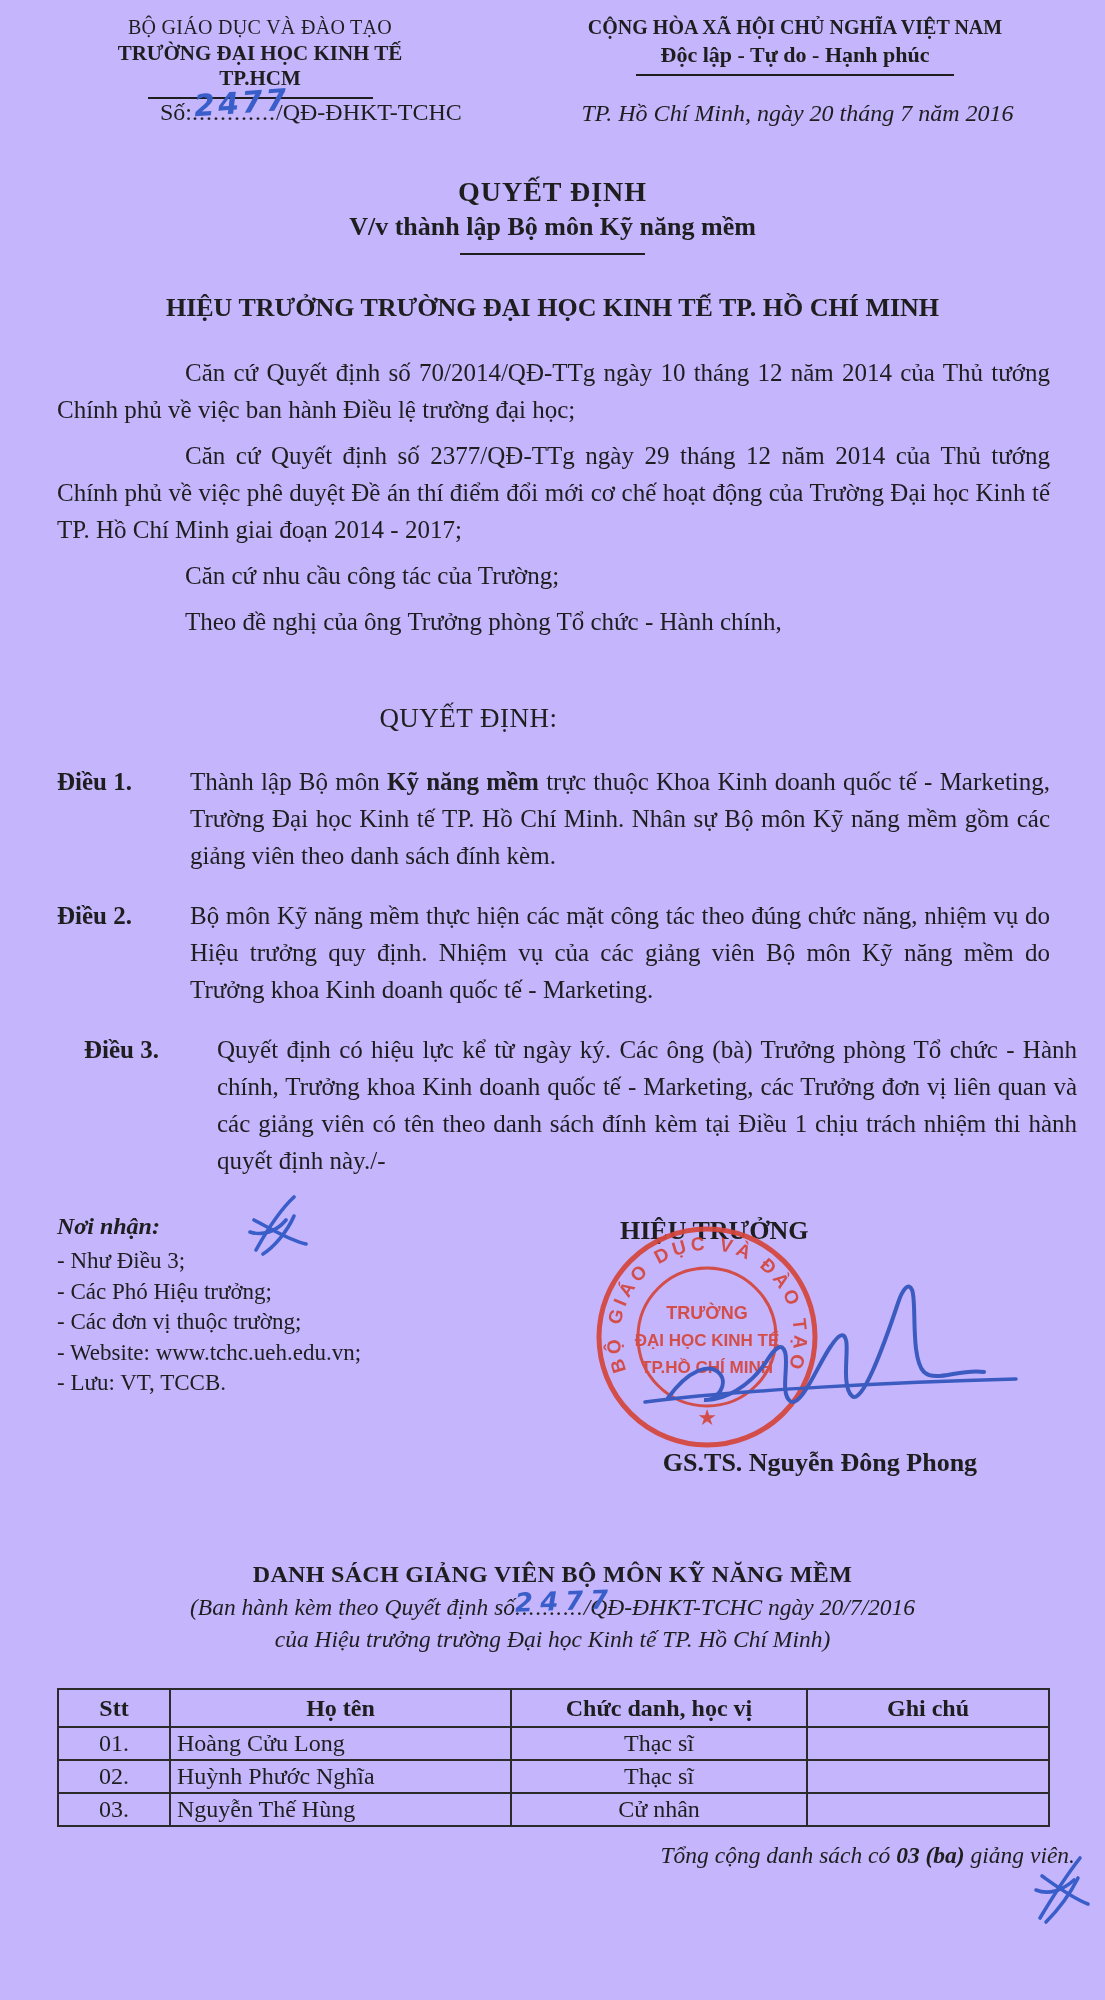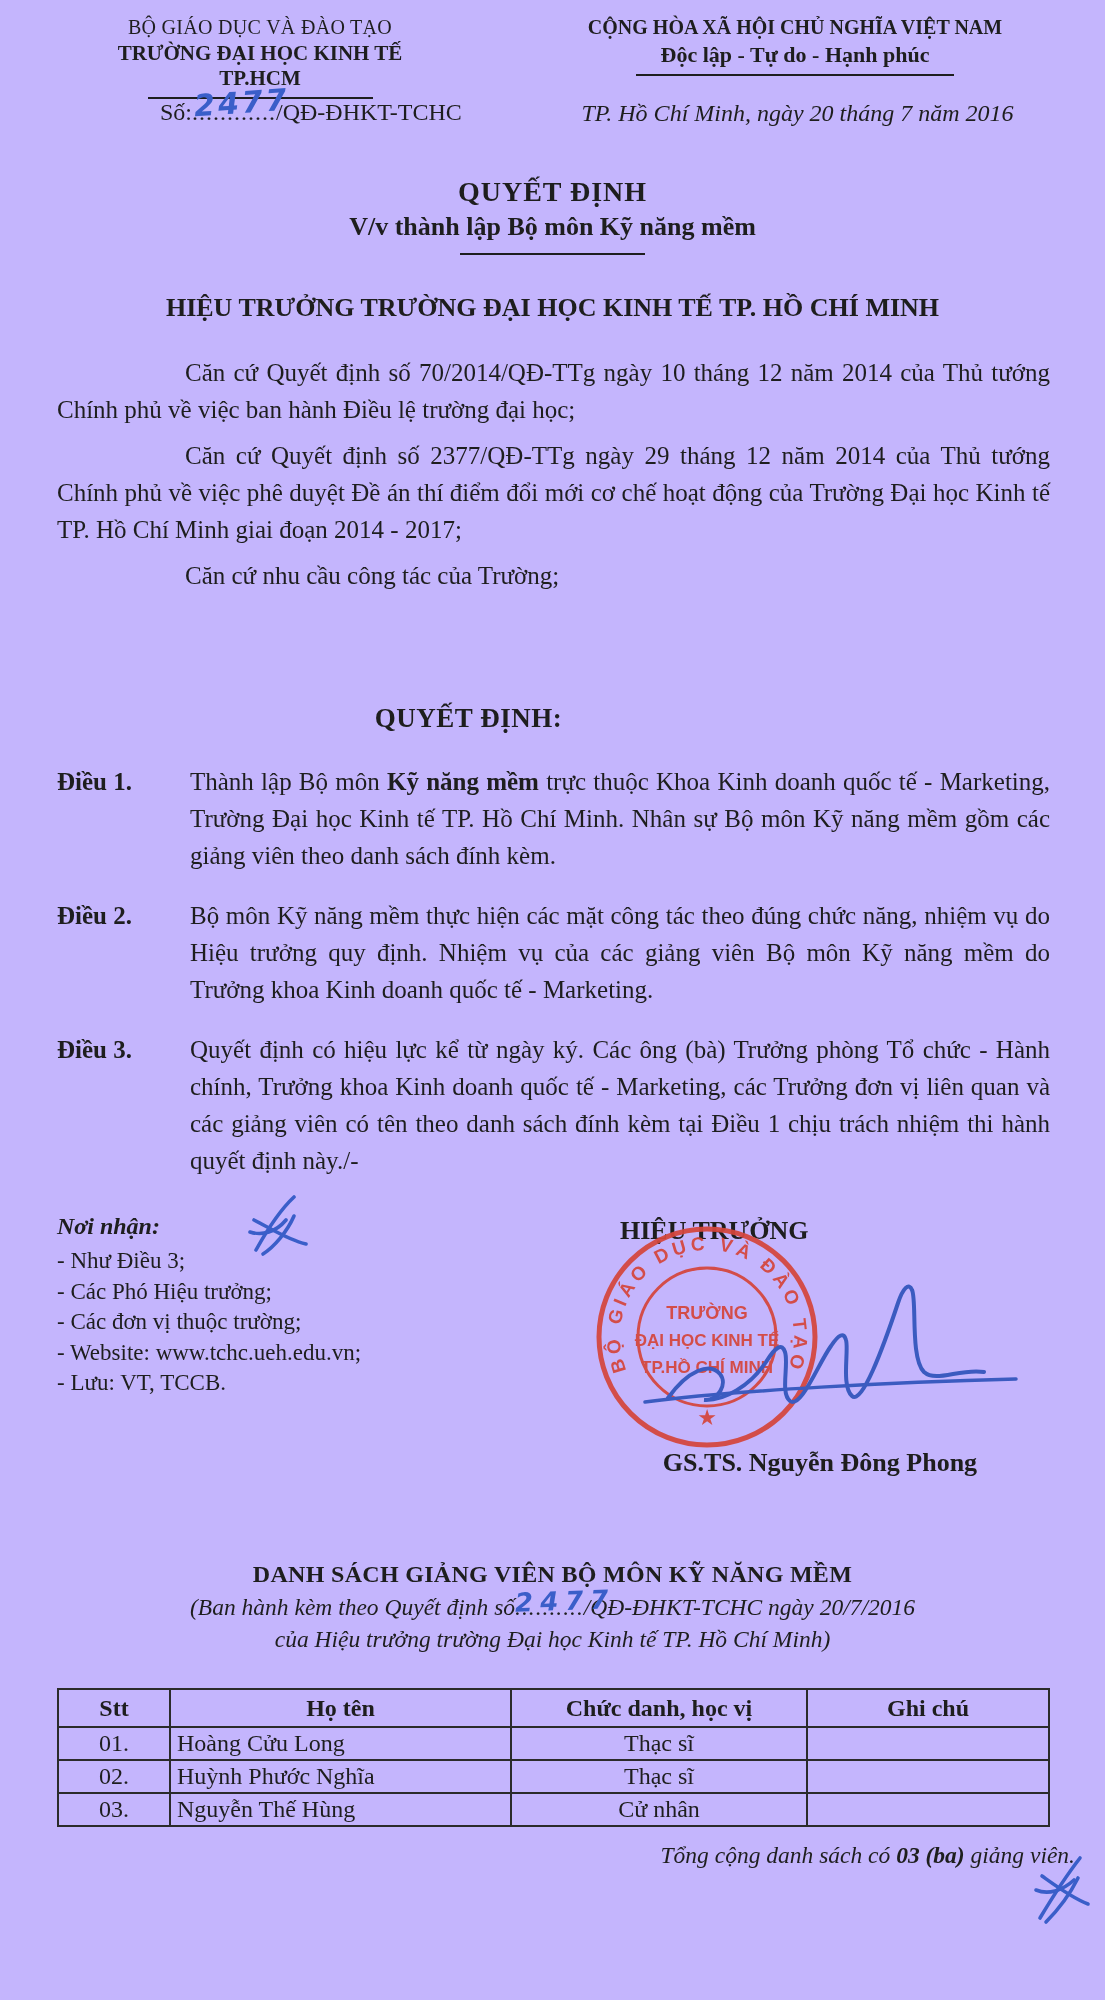--- a/index.html
+++ b/index.html
@@ -39,28 +39,28 @@
   .subtitle-rule{left:460px; top:253px; width:185px; height:2px; background:#1e1e1e;}
   .issuer{left:0; top:293px; width:1105px; font-size:26px; font-weight:bold;}
 
   
   .preamble{left:57px; top:354px; width:993px;}
   .preamble p{
     margin:0 0 9px 0; font-size:25px; line-height:37px;
     text-align:justify; text-indent:128px;
   }
 
-  .decision-heading{left:0; top:703px; width:937px; font-size:27px; font-weight:bold; letter-spacing:.5px;}
+  .decision-heading{left:0; top:703px; width:937px; font-size:27px; font-weight:normal; letter-spacing:.5px;}
 
   
   .articles{left:57px; top:763px; width:993px;}
   .article{position:absolute; left:0; width:993px;}
   .article-1{top:0;}
   .article-2{top:134px;}
-  .article-3{top:268px;}
+  .article-3{top:268px;margin-left:27px;}
   .article-label{position:absolute; left:0; top:0; font-weight:bold; font-size:25px; line-height:37px;}
   .article-text{margin-left:133px; font-size:25px; line-height:37px; text-align:justify;}
 
   
   .recipients{left:57px; top:1213px;}
   .recipients-label{font-weight:bold; font-style:italic; font-size:24px;}
   .recipients-list{margin-top:6px; font-size:23px; line-height:30.5px;}
 
   
   .sig-title{left:620px; top:1216px; width:440px; text-align:left; font-weight:bold; font-size:26px;}
@@ -114,20 +114,21 @@
   <div class="abs center doc-title">QUYẾT ĐỊNH</div>
   <div class="abs center doc-subtitle">V/v thành lập Bộ môn Kỹ năng mềm</div>
   <div class="abs subtitle-rule"></div>
 
   <div class="abs center issuer">HIỆU TRƯỞNG TRƯỜNG ĐẠI HỌC KINH TẾ TP. HỒ CHÍ MINH</div>
 
   <div class="abs preamble">
     <p>Căn cứ Quyết định số 70/2014/QĐ-TTg ngày 10 tháng 12 năm 2014 của Thủ tướng Chính phủ về việc ban hành Điều lệ trường đại học;</p>
     <p>Căn cứ Quyết định số 2377/QĐ-TTg ngày 29 tháng 12 năm 2014 của Thủ tướng Chính phủ về việc phê duyệt Đề án thí điểm đổi mới cơ chế hoạt động của Trường Đại học Kinh tế TP. Hồ Chí Minh giai đoạn 2014 - 2017;</p>
     <p>Căn cứ nhu cầu công tác của Trường;</p>
+    <p>Theo đề nghị của ông Trưởng phòng Tổ chức - Hành chính,</p>
   </div>
 
   <div class="abs center decision-heading">QUYẾT ĐỊNH:</div>
 
   <div class="abs articles">
     <div class="article article-1">
       <span class="article-label">Điều 1.</span>
       <div class="article-text"><span>Thành lập Bộ môn </span><span class="bold">Kỹ năng mềm</span><span> trực thuộc Khoa Kinh doanh quốc tế - Marketing, Trường Đại học Kinh tế TP. Hồ Chí Minh. Nhân sự Bộ môn Kỹ năng mềm gồm các giảng viên theo danh sách đính kèm.</span></div>
     </div>
     <div class="article article-2">

